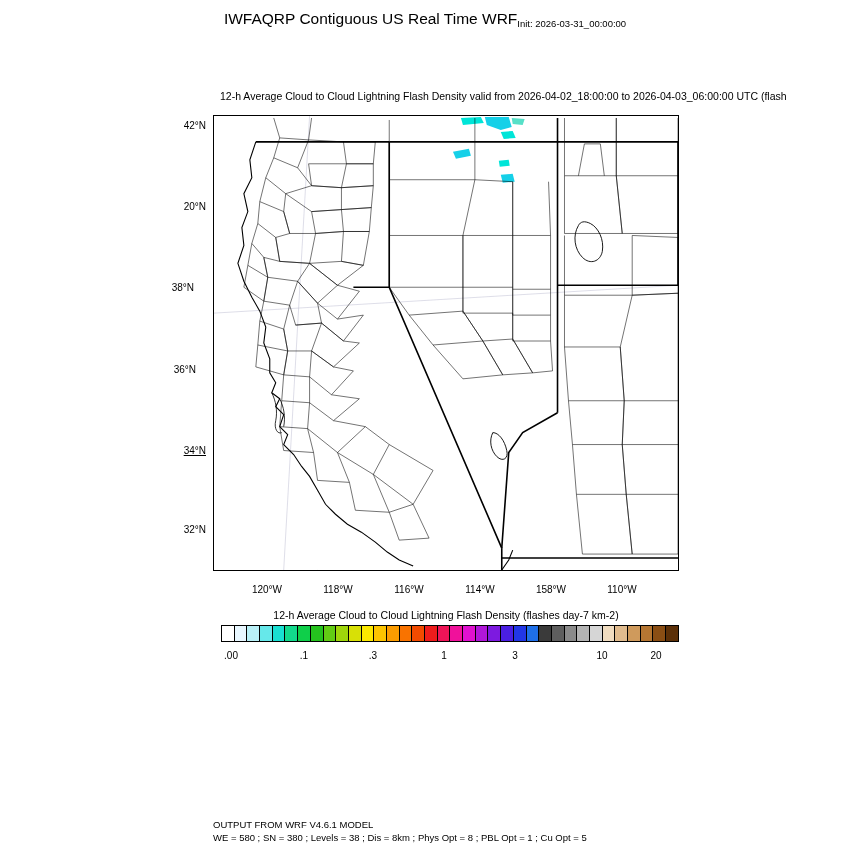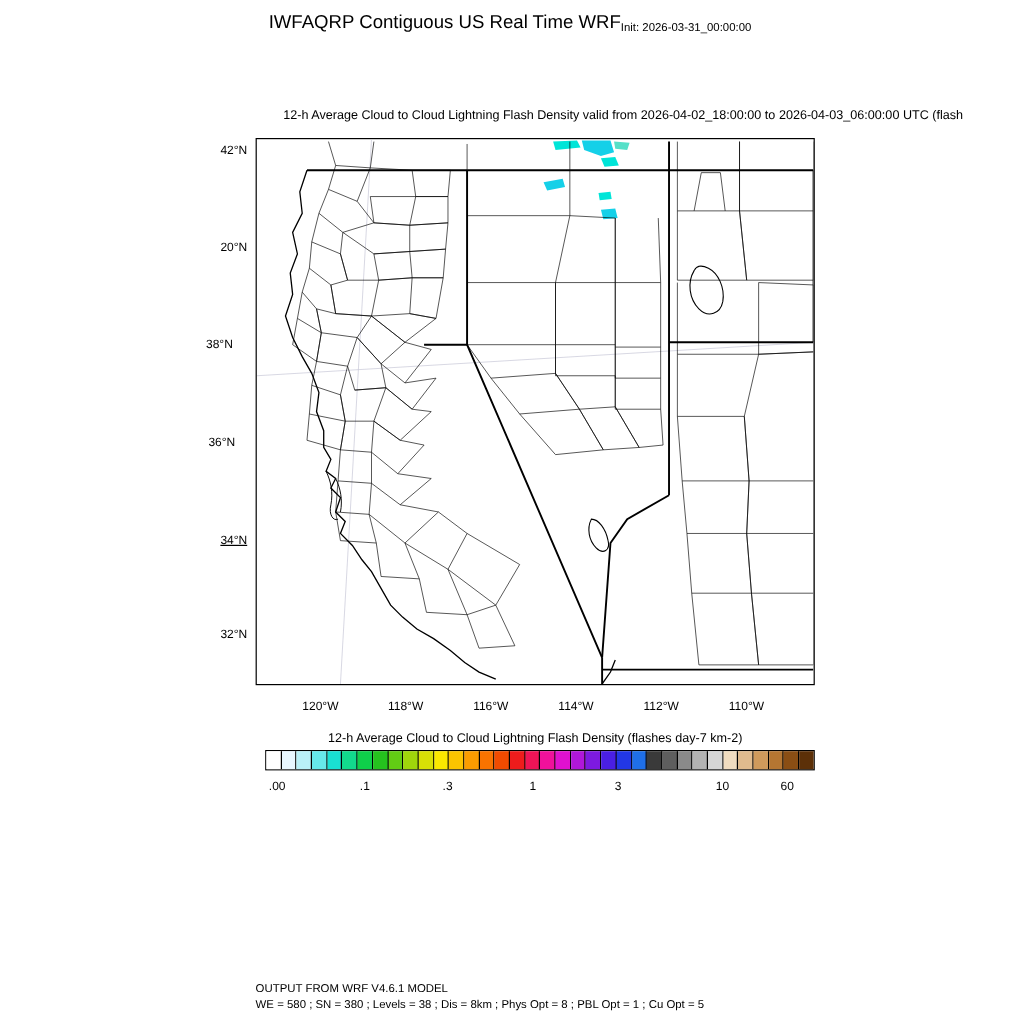--- a/index.html
+++ b/index.html
@@ -35,21 +35,21 @@
   .main-title .init {
     font-size: 9.5px;
     vertical-align: baseline;
     position: relative;
     top: 3px;
   }
 
   
   .map-subtitle {
     position: absolute;
-    left: 236px;
+    left: 220px;
     top: 90px;
     font-size: 10.5px;
     white-space: nowrap;
   }
 
   
   .map-frame {
     position: absolute;
     left: 213px;
     top: 115px;
@@ -169,21 +169,21 @@
   <div class="lat-label" style="left:146px; top:201px;">20°N</div>
   <div class="lat-label" style="left:134px; top:282px;">38°N</div>
   <div class="lat-label" style="left:136px; top:364px;">36°N</div>
   <div class="lat-label" style="left:146px; top:445px;text-decoration:underline;">34°N</div>
   <div class="lat-label" style="left:146px; top:524px;">32°N</div>
 
   <div class="lon-label" style="left:232px; top:584px;">120°W</div>
   <div class="lon-label" style="left:303px; top:584px;">118°W</div>
   <div class="lon-label" style="left:374px; top:584px;">116°W</div>
   <div class="lon-label" style="left:445px; top:584px;">114°W</div>
-  <div class="lon-label" style="left:516px; top:584px;">112°W</div>
+  <div class="lon-label" style="left:516px; top:584px;">158°W</div>
   <div class="lon-label" style="left:587px; top:584px;">110°W</div>
 
   <div class="map-frame">
     <svg class="map-svg" viewBox="0 0 466 456" preserveAspectRatio="none">
 
       <g>
         <path class="grid-line" d="M 96 0 L 70 456"></path>
         <path class="grid-line" d="M 0 198 L 466 170"></path>
       </g>
 
@@ -368,20 +368,20 @@
       <div class="cbar-cell" style="background: rgb(138, 78, 20);"></div>
       <div class="cbar-cell" style="background: rgb(92, 48, 8);"></div>
     </div>
 
   <div class="cbar-tick" style="left:206px;">.00</div>
   <div class="cbar-tick" style="left:279px;">.1</div>
   <div class="cbar-tick" style="left:348px;">.3</div>
   <div class="cbar-tick" style="left:419px;">1</div>
   <div class="cbar-tick" style="left:490px;">3</div>
   <div class="cbar-tick" style="left:577px;">10</div>
-  <div class="cbar-tick" style="left:631px;">60</div>
+  <div class="cbar-tick" style="left:631px;">20</div>
 
   <div class="footer">
     <div>OUTPUT FROM WRF V4.6.1 MODEL</div>
     <div>WE = 580 ; SN = 380 ; Levels = 38 ; Dis = 8km ; Phys Opt = 8 ; PBL Opt = 1 ; Cu Opt = 5</div>
   </div>
 
 </div>
 
 </body></html>

